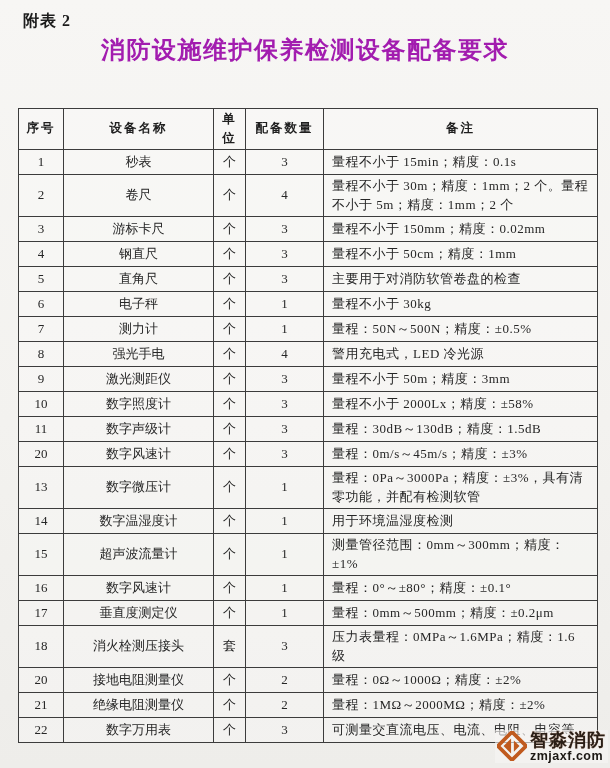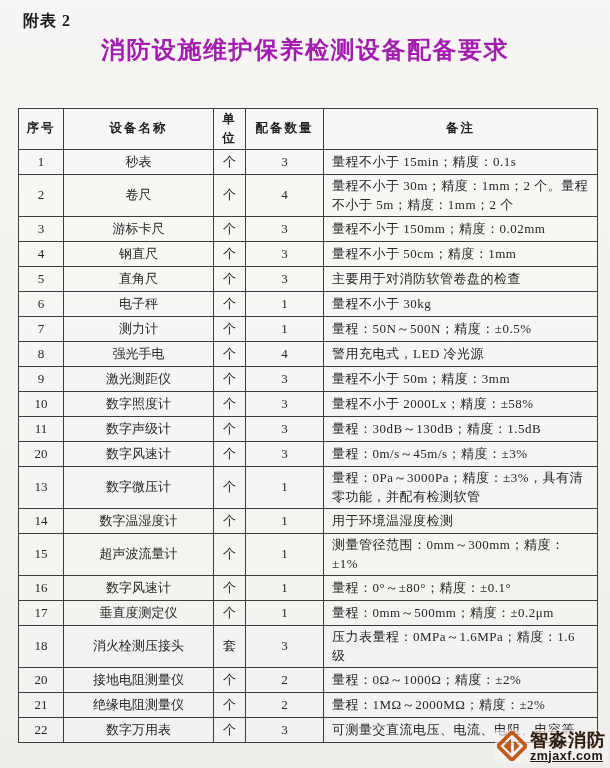--- a/index.html
+++ b/index.html
@@ -87,21 +87,20 @@
     text-shadow:0 0 1px rgba(160,70,20,0.45);
     text-align:center;
   }
   .wm-site{
     font-size:12.5px;
     font-weight:bold;
     font-family:"Liberation Sans","DejaVu Sans",sans-serif;
     color:#1c1814;
     letter-spacing:0.5px;
     margin-top:1px;
-    text-decoration:underline;
   }
 </style>
 </head>
 <body>
 
 <div class="page">
 
   <div class="appendix">附表 2</div>
 
   <h1 class="title">消防设施维护保养检测设备配备要求</h1>

